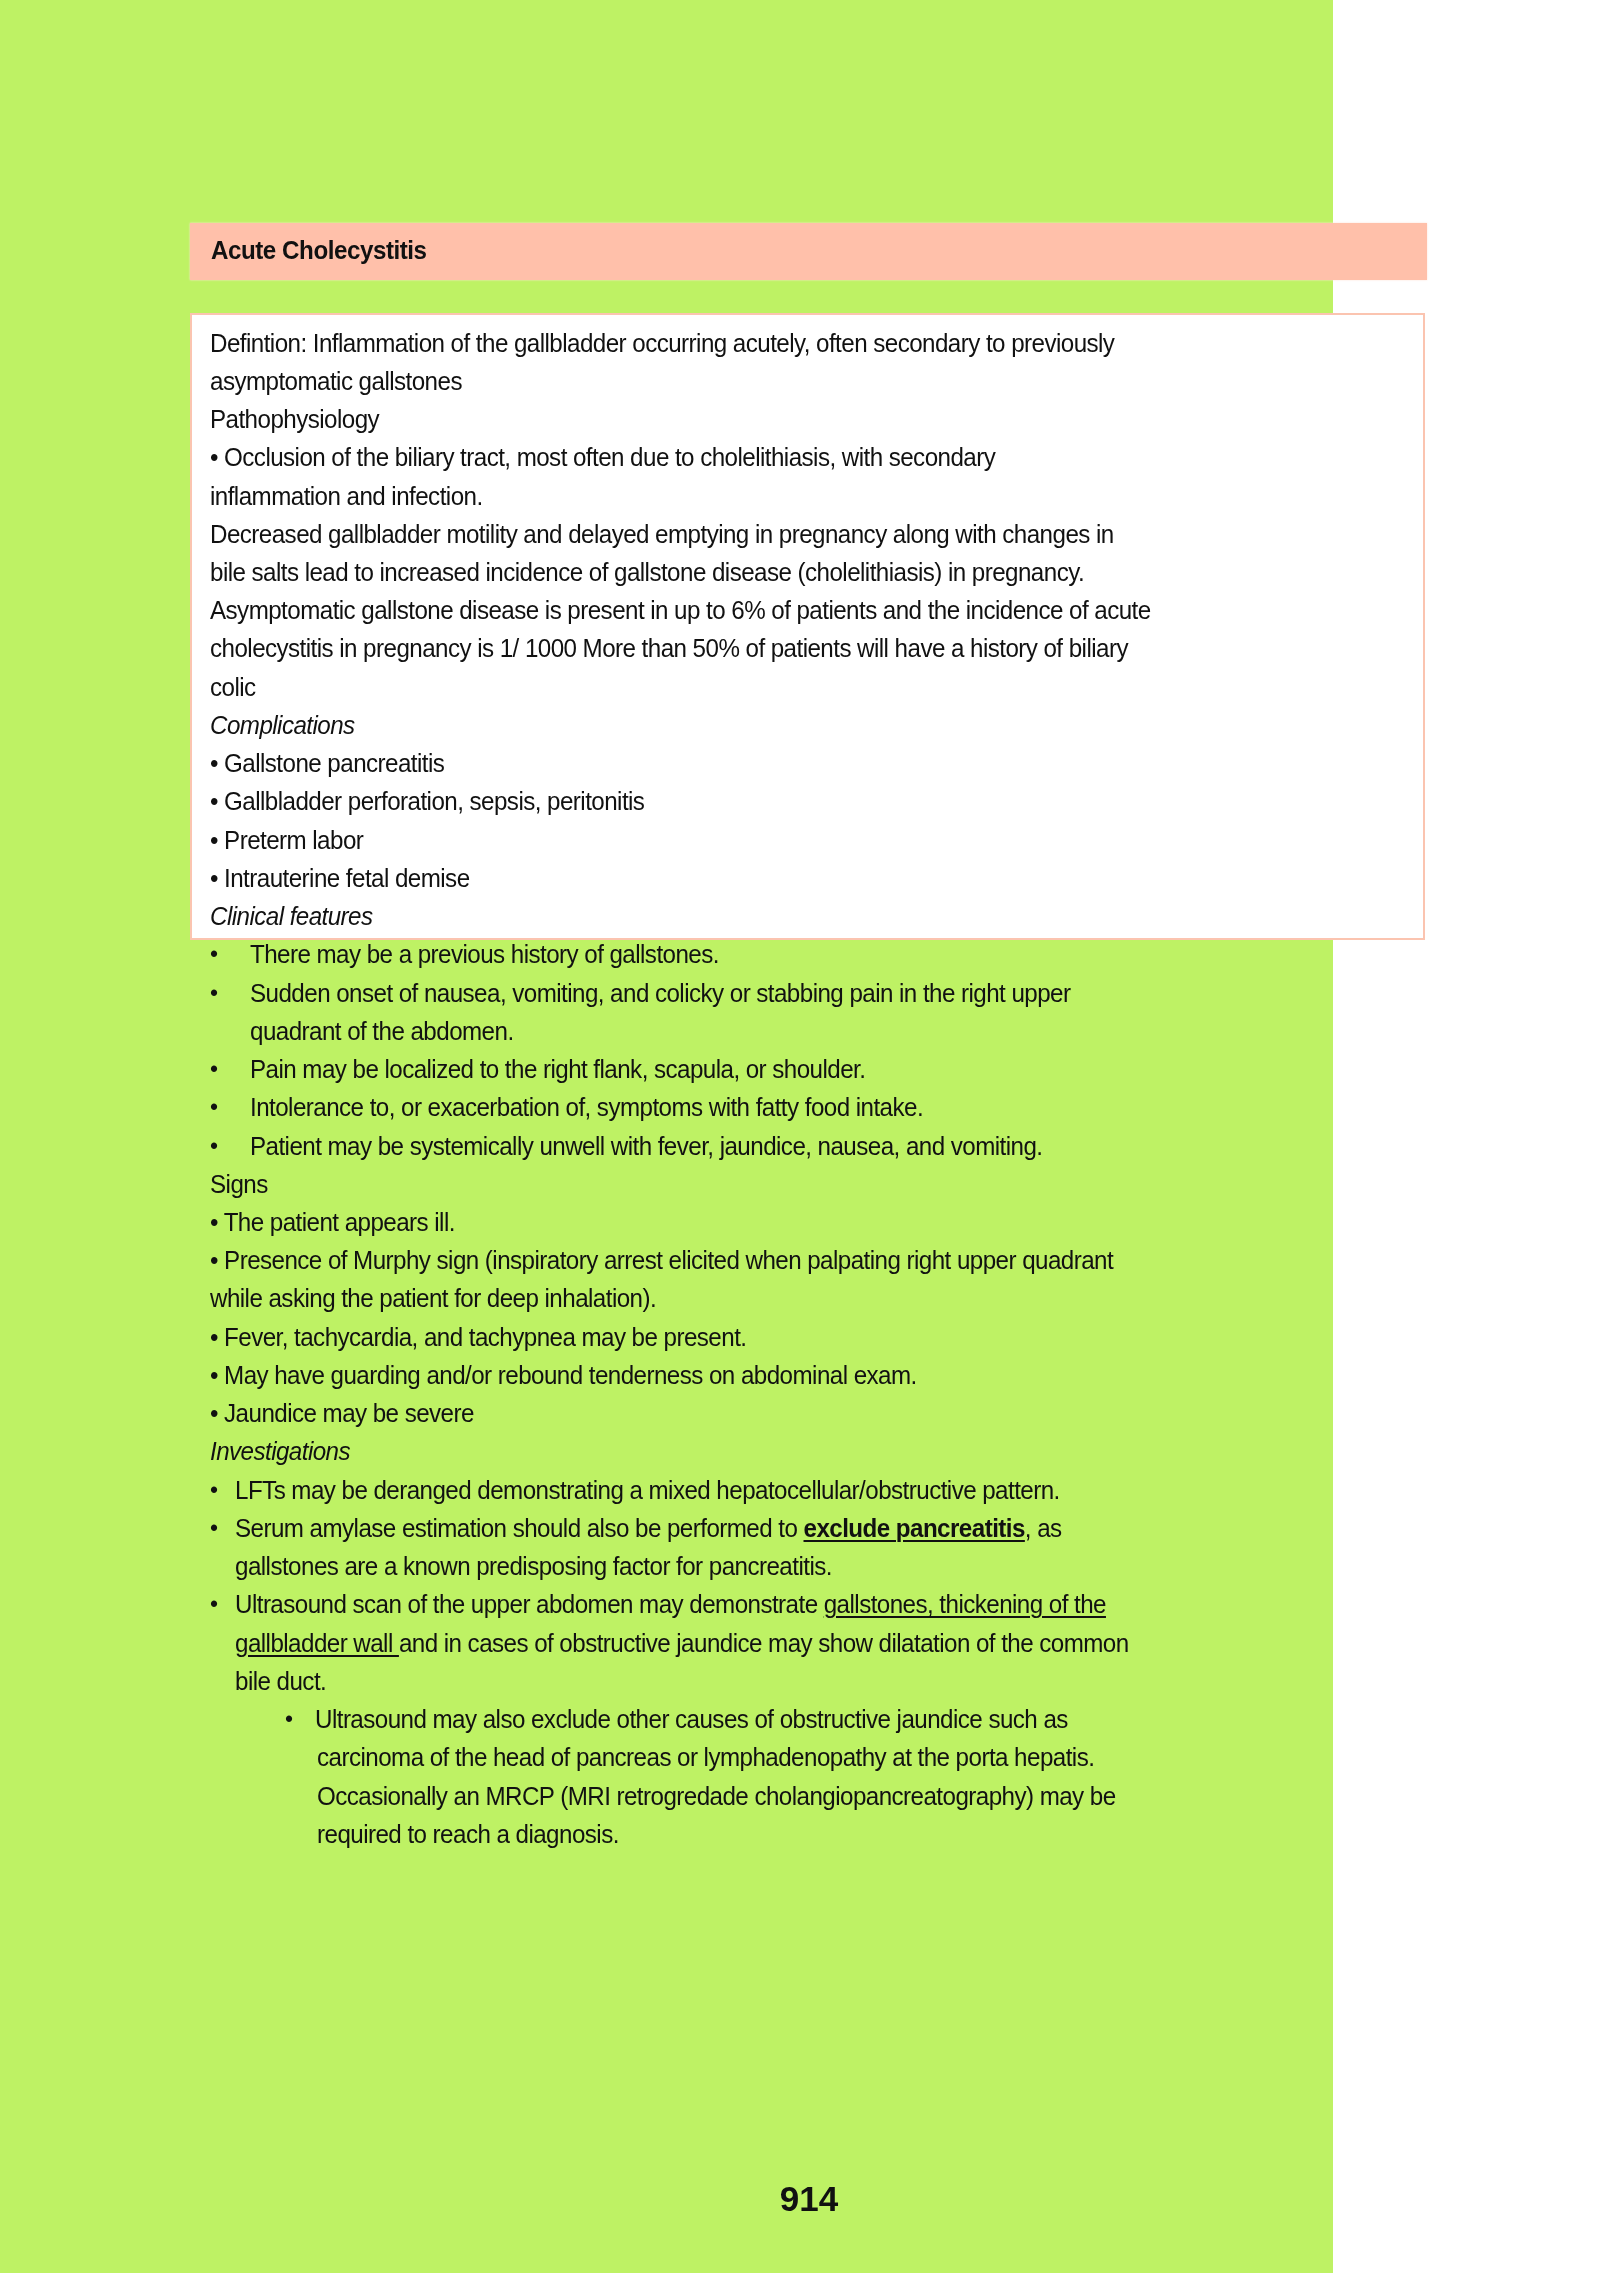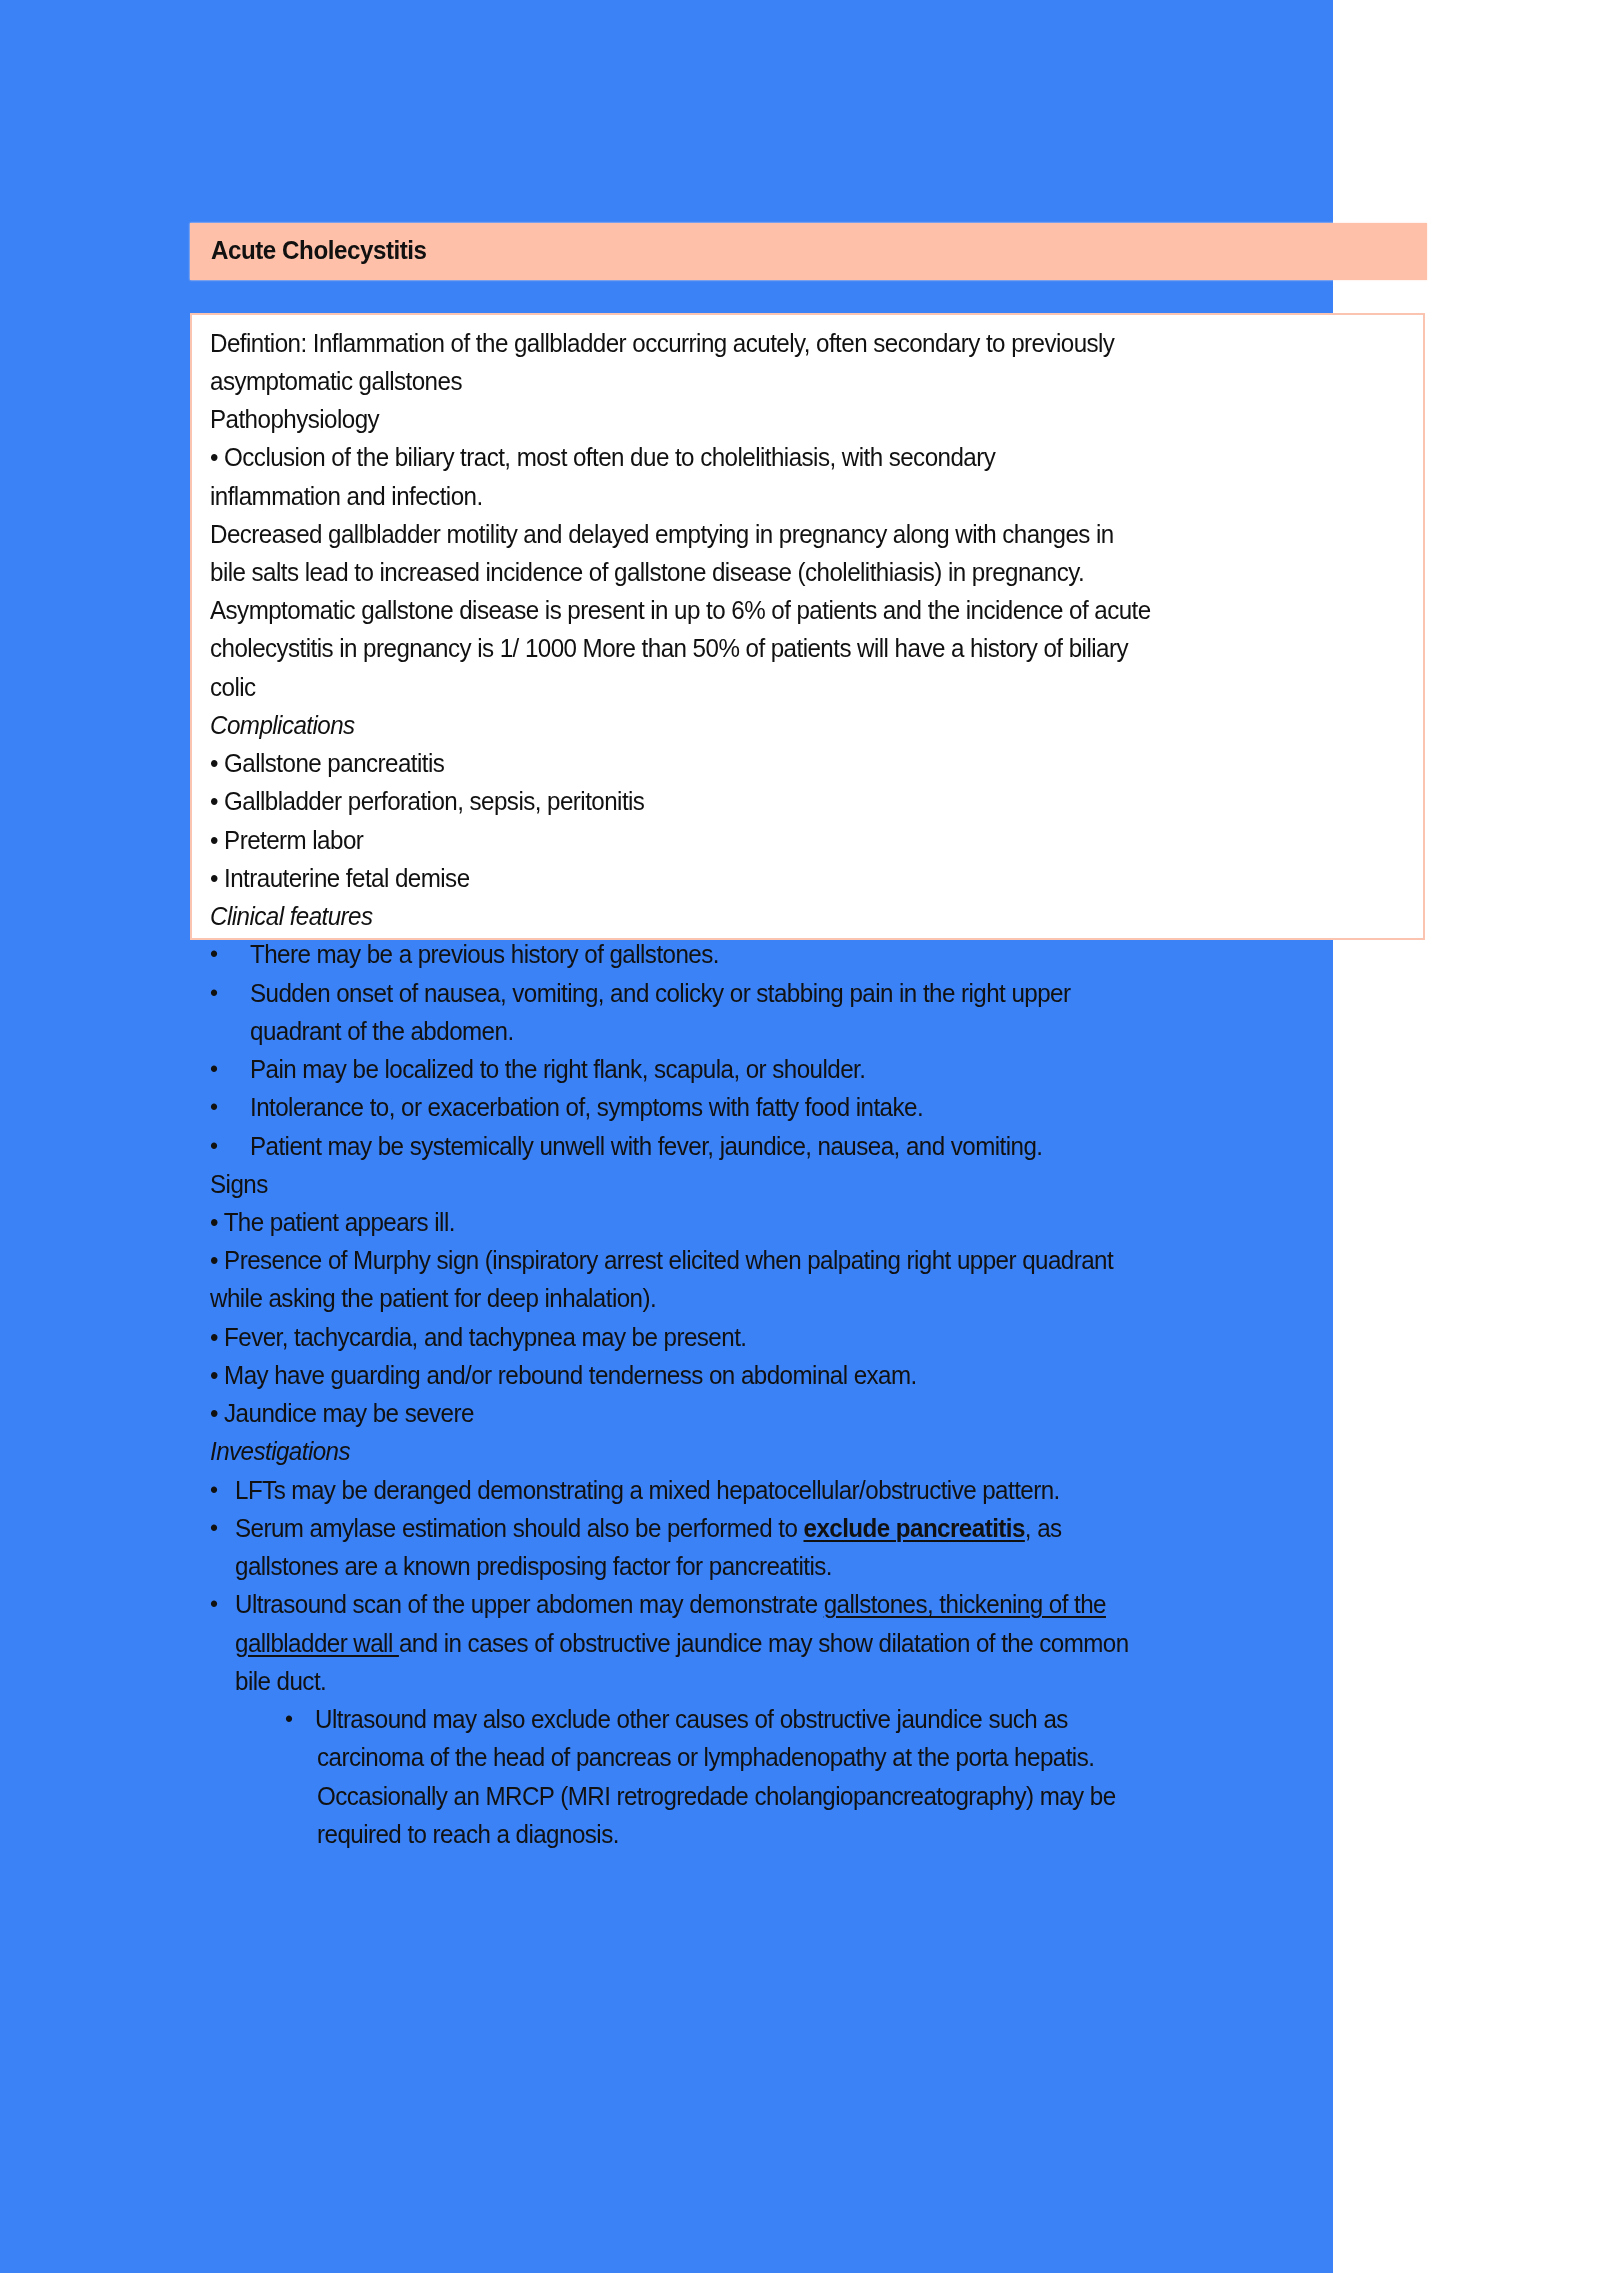--- a/index.html
+++ b/index.html
@@ -1,17 +1,17 @@
 <!DOCTYPE html>
 <html><head>
 <meta charset="utf-8">
 <style>
   html, body { margin: 0; padding: 0; background: #ffffff; }
   body { width: 1618px; height: 2273px; position: relative; overflow: hidden; }
-  .page { position: absolute; left: 0; top: 0; width: 1333px; height: 2273px; background: #3b82f6; }
+  .page { position: absolute; left: 0; top: 0; width: 1333px; height: 2273px; background: #bef264; }
   .section-header {
     position: absolute; left: 190px; top: 223px; width: 1237px; height: 57px;
     background: #FFC0AA; box-shadow: 0 0 1.9px #fde0d4;
   }
   .section-title {
     position: absolute; left: 21px; top: 11.5px;
     font-family: "Liberation Sans", sans-serif; font-weight: bold; font-size: 26px;
     color: #111; letter-spacing: -0.5px; white-space: nowrap;
   }
   .content-box {
@@ -102,14 +102,15 @@
       <div class="line" style="left: 43px; top: 1347px; transform: scaleX(0.93);">bile duct.</div>
 
       <div class="bullet" style="left:93px;top:1385px">•</div>
       <div class="line" style="left: 123px; top: 1385px; transform: scaleX(0.93);"> Ultrasound may also exclude other causes of obstructive jaundice such as</div>
       <div class="line" style="left: 125px; top: 1423px; transform: scaleX(0.93);">carcinoma of the head of pancreas or lymphadenopathy at the porta hepatis.</div>
       <div class="line" style="left: 125px; top: 1462px; transform: scaleX(0.93);">Occasionally an MRCP (MRI retrogredade cholangiopancreatography) may be</div>
       <div class="line" style="left: 125px; top: 1500px; transform: scaleX(0.93);">required to reach a diagnosis.</div>
     </div>
   </div>
 
+  <div class="page-number">914</div>
 </div>
 
 
 </body></html>

